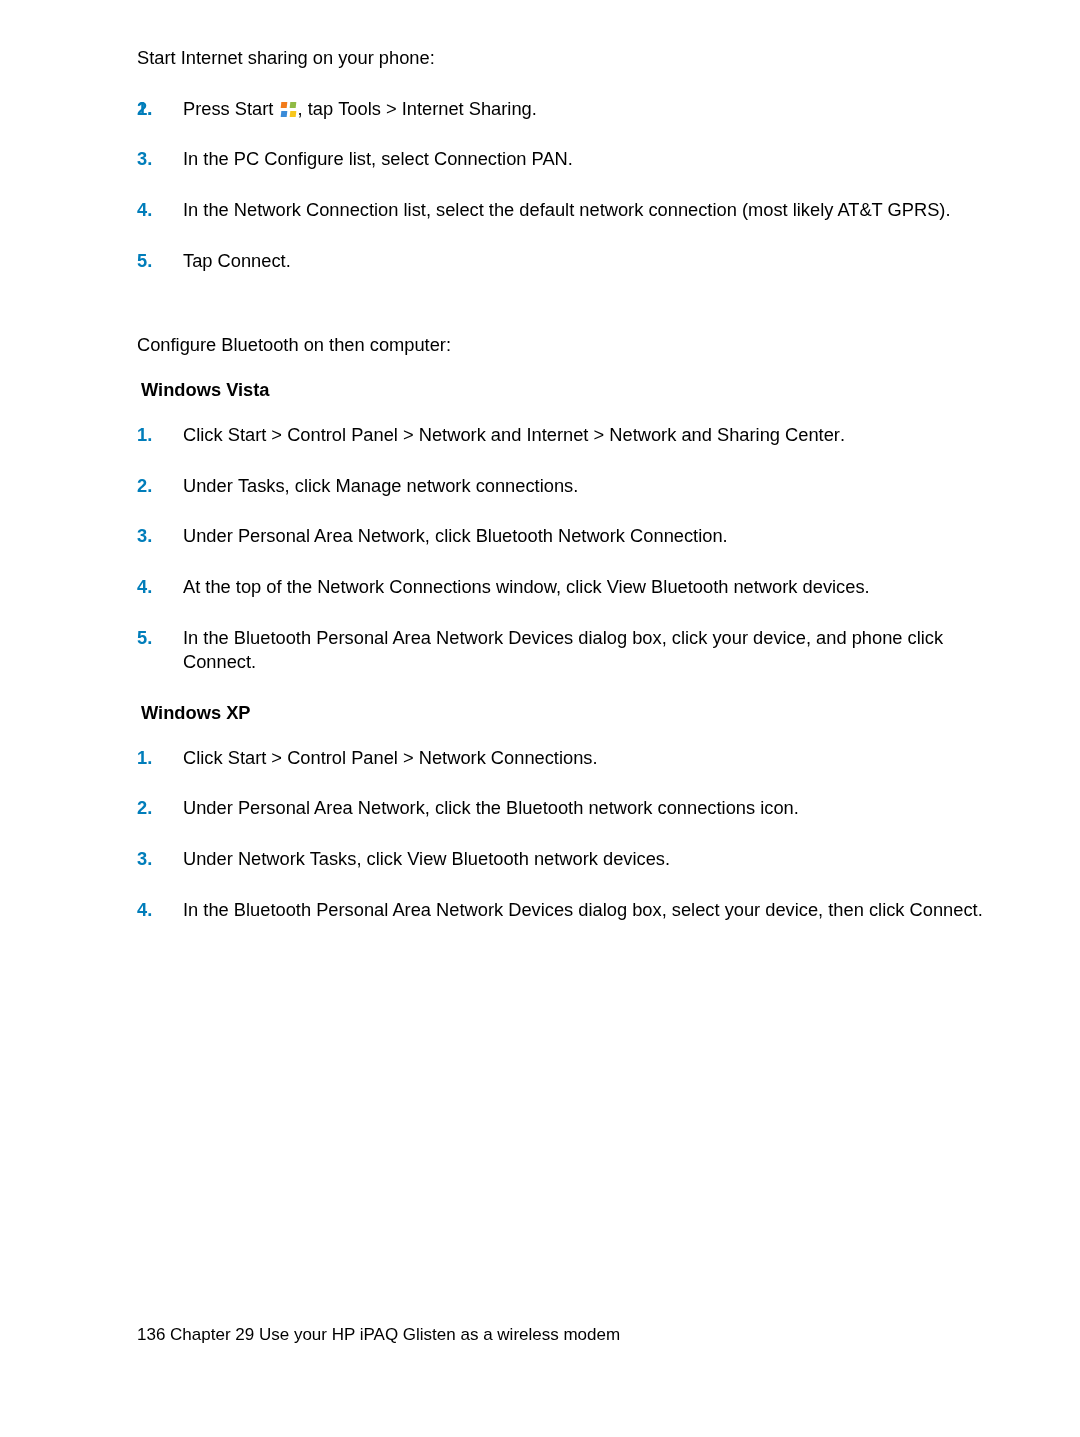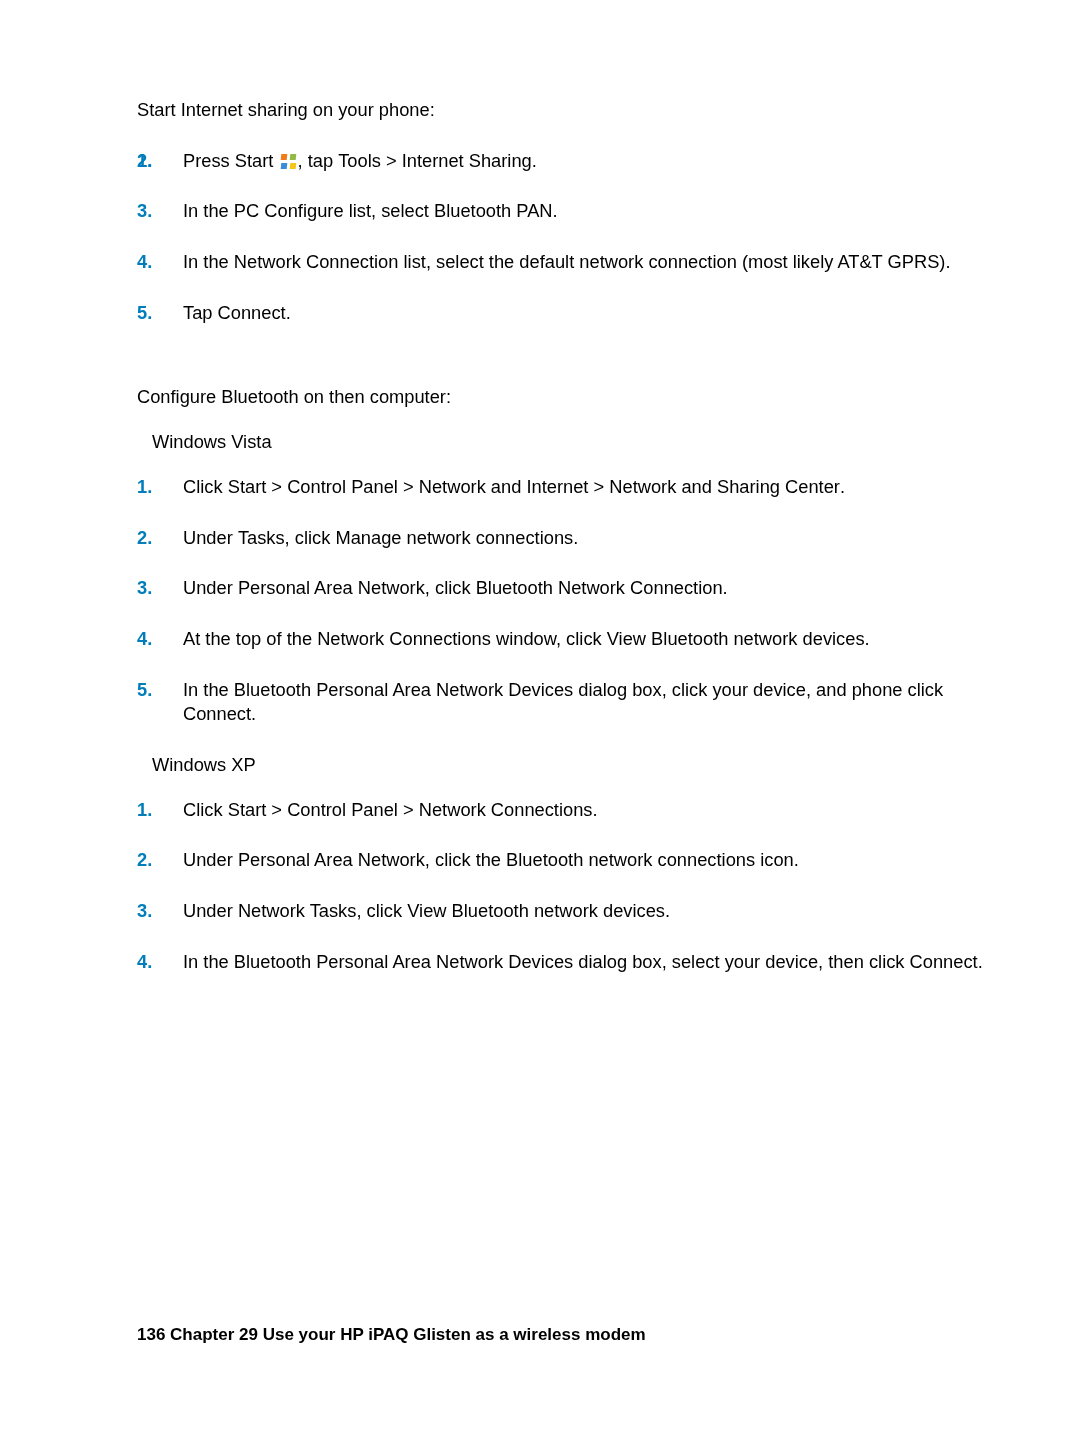--- a/index.html
+++ b/index.html
@@ -11,21 +11,21 @@
     background: #fff;
     font-family: Arial, Helvetica, sans-serif;
     color: #000;
     font-size: 18.3px;
     line-height: 1.35;
   }
   .page {
     box-sizing: border-box;
     width: 1080px;
     height: 1437px;
-    padding: 98px 96px 0 137px;
+    padding: 46px 96px 0 137px;
     position: relative;
   }
   .para { margin: 0 0 20px 0; font-weight: 300; }
   .num-list { margin: 0; padding: 0; list-style: none; }
   .num-list > li {
     position: relative;
     padding-left: 46px;
     margin-bottom: 26px;
     font-weight: 300;
   }
@@ -48,48 +48,48 @@
     position: absolute;
     width: 6px;
     height: 6px;
     transform: skewX(-6deg);
   }
   .win-icon .q1 { top: 0; left: 0; background: #f27b1a; }
   .win-icon .q2 { top: 0; right: 0; background: #8fba44; }
   .win-icon .q3 { bottom: 0; left: 0; background: #3a8bd8; }
   .win-icon .q4 { bottom: 0; right: 0; background: #f7c61c; }
   b { font-weight: normal; }
-  .sub-heading { margin: 14px 0 20px 15px; font-weight: 400; }
+  .sub-heading { margin: 14px 0 20px 4px; font-weight: 700; }
   .spacer { height: 34px; }
   .footer {
     position: absolute;
     left: 137px;
     bottom: 90px;
     font-size: 17px;
-    font-weight: 700;
+    font-weight: 400;
   }
 </style>
 </head>
 <body>
 
 <div class="page">
 
   <p class="para">Start Internet sharing on your phone:</p>
 
   <ol class="num-list">
     <li>
       <span class="num">1.</span>
     </li>
     <li>
       <span class="num">2.</span>
       <span>Press Start </span><span class="win-icon"><span class="q1"></span><span class="q2"></span><span class="q3"></span><span class="q4"></span></span><span>, tap </span><b>Tools &gt; Internet Sharing</b><span>.</span>
     </li>
     <li>
       <span class="num">3.</span>
-      <span>In the </span><b>PC Configure</b><span> list, select </span><b>Bluetooth PAN</b><span>.</span>
+      <span>In the </span><b>PC Configure</b><span> list, select </span><b>Connection PAN</b><span>.</span>
     </li>
     <li>
       <span class="num">4.</span>
       <span>In the </span><b>Network Connection</b><span> list, select the default network connection (most likely AT&amp;T GPRS).</span>
     </li>
     <li>
       <span class="num">5.</span>
       <span>Tap </span><b>Connect</b><span>.</span>
     </li>
   </ol>

